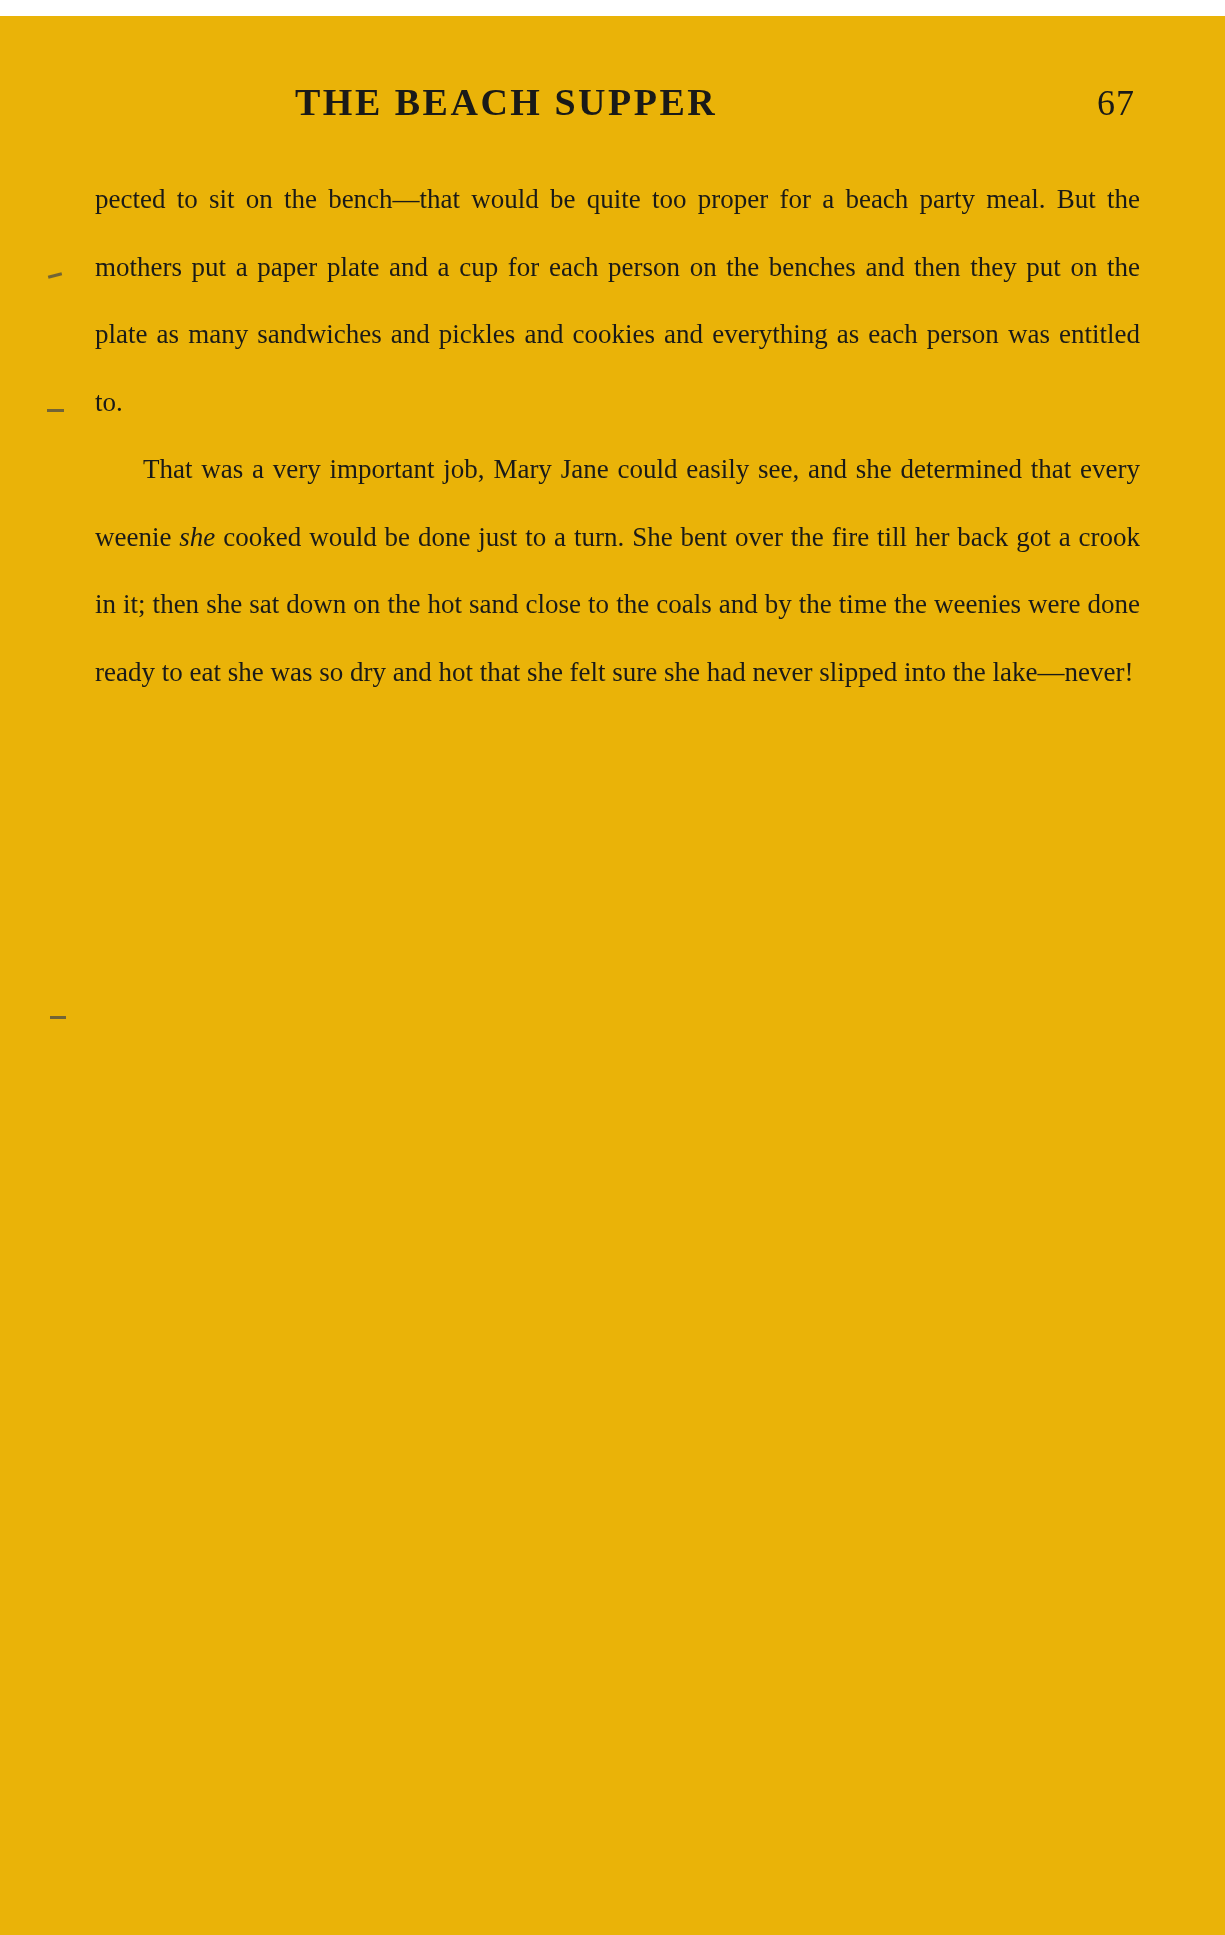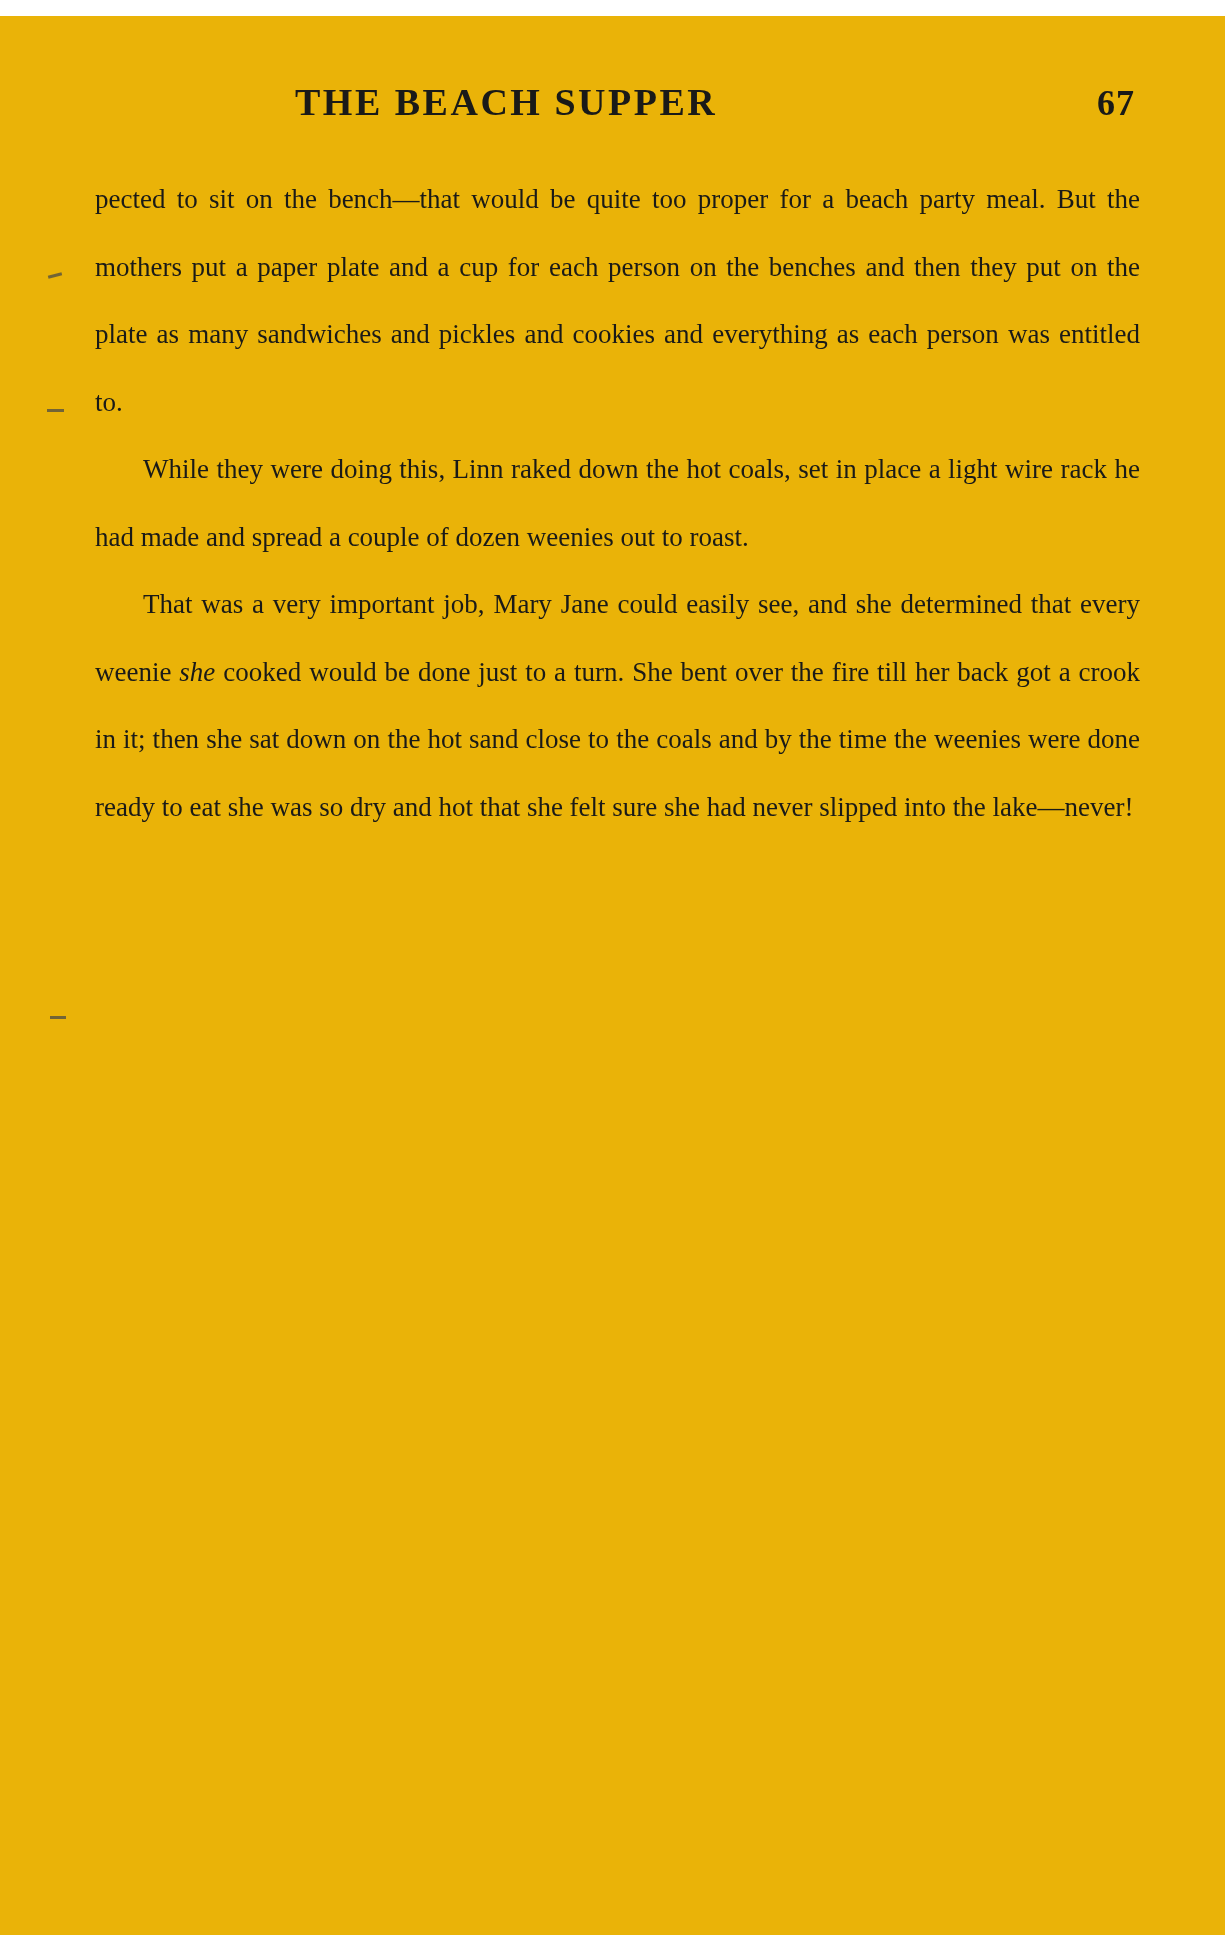--- a/index.html
+++ b/index.html
@@ -34,21 +34,21 @@
   .running-title {
     font-size: 38px;
     letter-spacing: 2.5px;
     font-weight: bold;
     font-variant: small-caps;
     margin-left: 200px;
     white-space: nowrap;
   }
   .folio {
     font-size: 36px;
-    font-weight: bold;
+    font-weight: normal;
     letter-spacing: 1px;
     margin-top: 14px;
   }
   .body-text {
     position: absolute;
     left: 95px;
     top: 150px;
     width: 1045px;
     font-size: 27px;
     line-height: 67.5px;
@@ -87,19 +87,18 @@
     <span class="running-title">THE BEACH SUPPER</span>
     <span class="folio">67</span>
   </div>
 
   <div class="margin-mark mark-1"></div>
   <div class="margin-mark mark-2"></div>
   <div class="margin-mark mark-3"></div>
 
   <div class="body-text">
     <p class="cont">pected to sit on the bench—that would be quite too proper for a beach party meal. But the mothers put a paper plate and a cup for each person on the benches and then they put on the plate as many sandwiches and pickles and cookies and everything as each person was entitled to.</p>
-    <p class="indent">While they were doing this, Linn raked down the hot coals, set in place a light wire rack he had made and spread a couple of dozen weenies out to roast.</p>
     <p class="indent">
       <span>That was a very important job, Mary Jane could easily see, and she determined that every weenie </span><i>she</i><span> cooked would be done just to a turn.  She bent over the fire till her back got a crook in it; then she sat down on the hot sand close to the coals and by the time the weenies were done ready to eat she was so dry and hot that she felt sure she had never slipped into the lake—never!</span>
     </p>
   </div>
 
 </div>
 
 </body></html>

